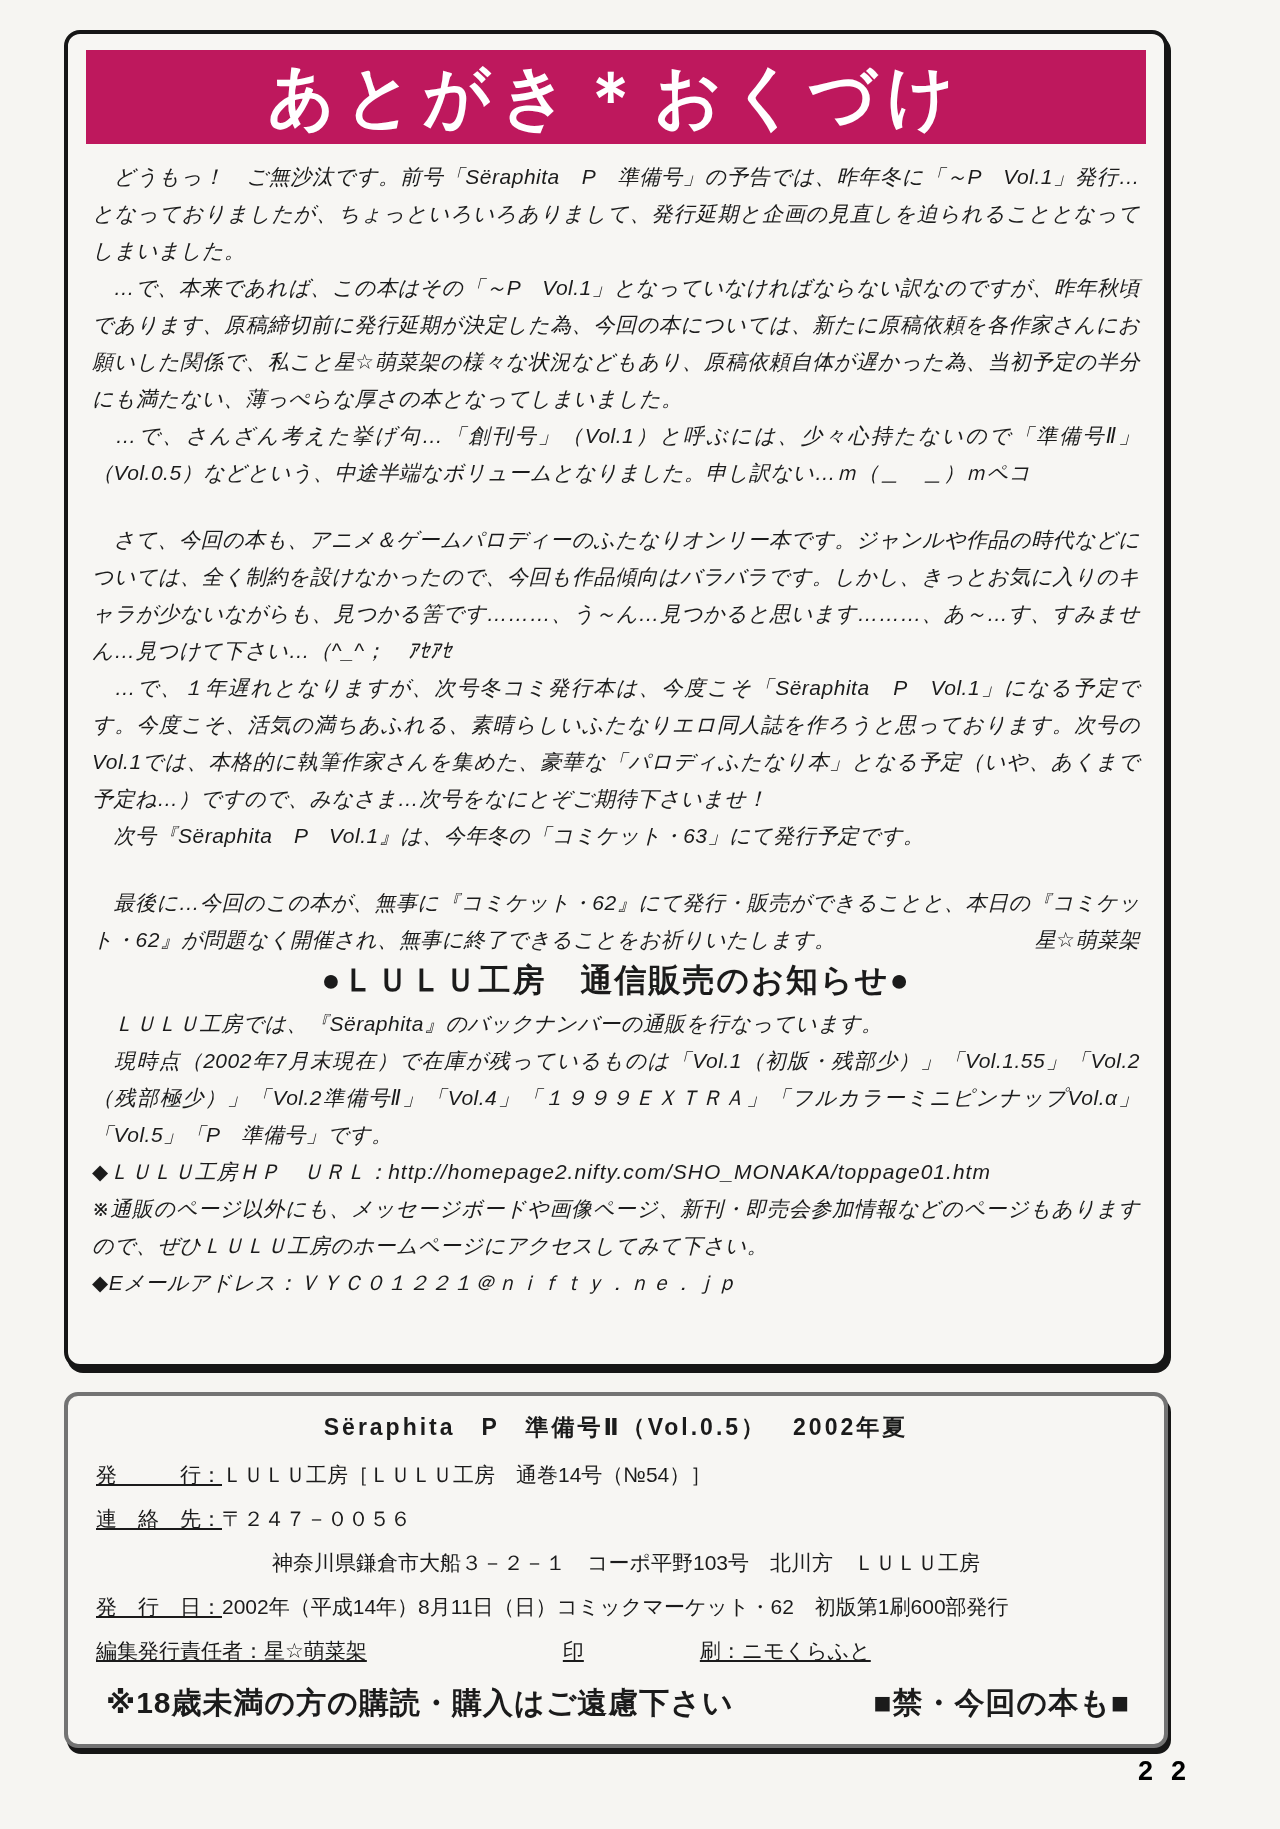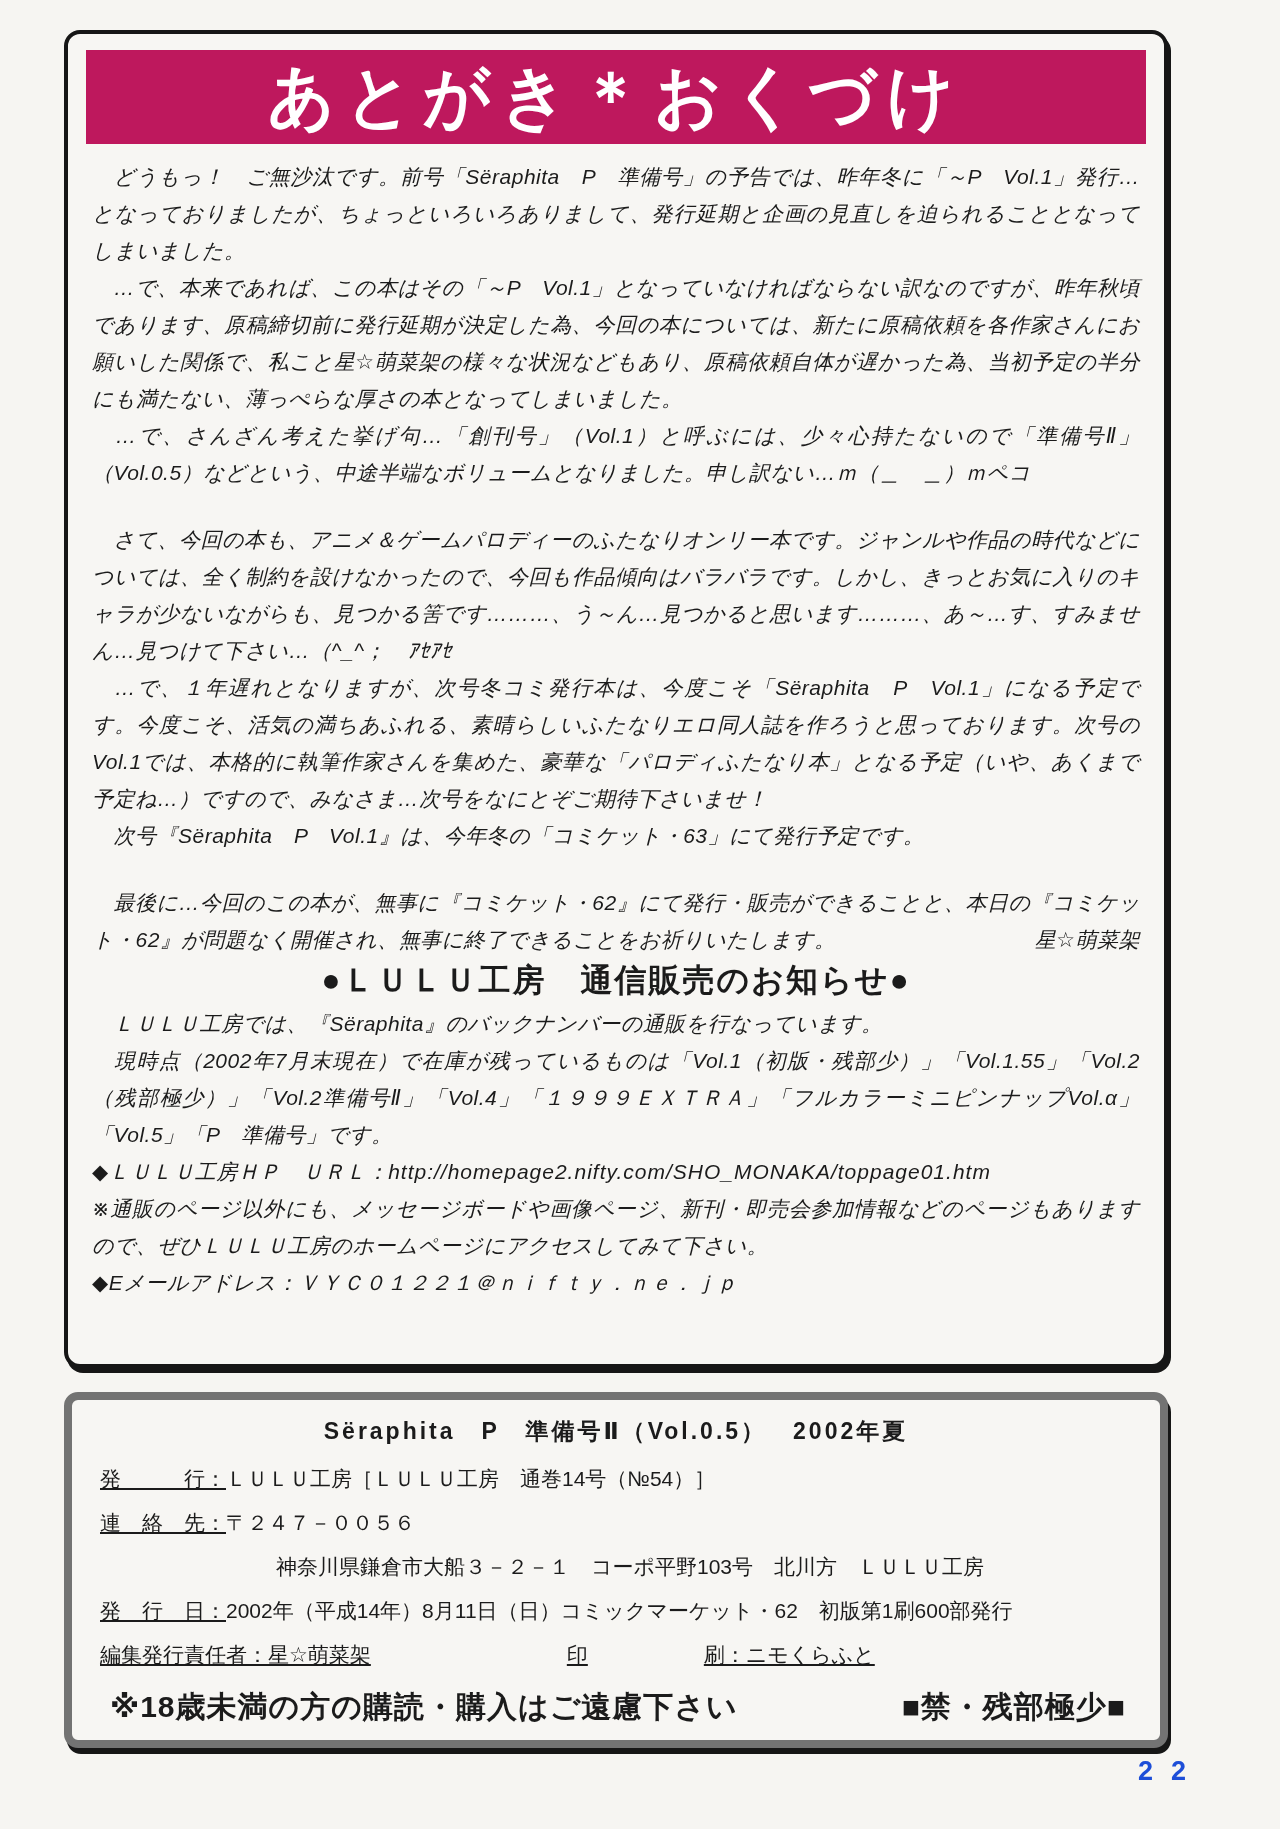--- a/index.html
+++ b/index.html
@@ -67,21 +67,21 @@
     margin: 4px 0 6px 0;
   }
   .url-text, .email-text { letter-spacing: 1px; }
   
   .colophon-box {
     position: absolute;
     left: 64px;
     top: 1392px;
     width: 1104px;
     height: 356px;
-    border: 8px solid #737373;
+    border: 4px solid #737373;
     border-radius: 14px;
     box-shadow: 3px 6px 0 #161616;
     box-sizing: border-box;
     background: #f7f6f3;
     padding: 16px 28px 0 28px;
     overflow: hidden;
   }
   .colophon-title {
     text-align: center;
     font-size: 23px;
@@ -111,21 +111,21 @@
     white-space: nowrap;
   }
   
   .page-number {
     position: absolute;
     left: 1138px;
     top: 1756px;
     font-size: 27px;
     font-weight: bold;
     letter-spacing: 18px;
-    color: #1d4ed8;
+    color: #000000;
   }
 </style>
 </head>
 <body>
 
 <div class="page">
 
   <div class="main-box">
 
     <div class="banner">
@@ -179,19 +179,19 @@
     </div>
 
     <div class="colophon-row editor-row">
       <span>編集発行責任者：星☆萌菜架</span>
       <span class="print-label">印</span>
       <span class="print-value">刷：ニモくらふと</span>
     </div>
 
     <div class="warning-row">
       <span>※18歳未満の方の購読・購入はご遠慮下さい</span>
-      <span>■禁・残部極少■</span>
+      <span>■禁・今回の本も■</span>
     </div>
   </div>
 
   <div class="page-number">22</div>
 
 </div>
 
 </body></html>

